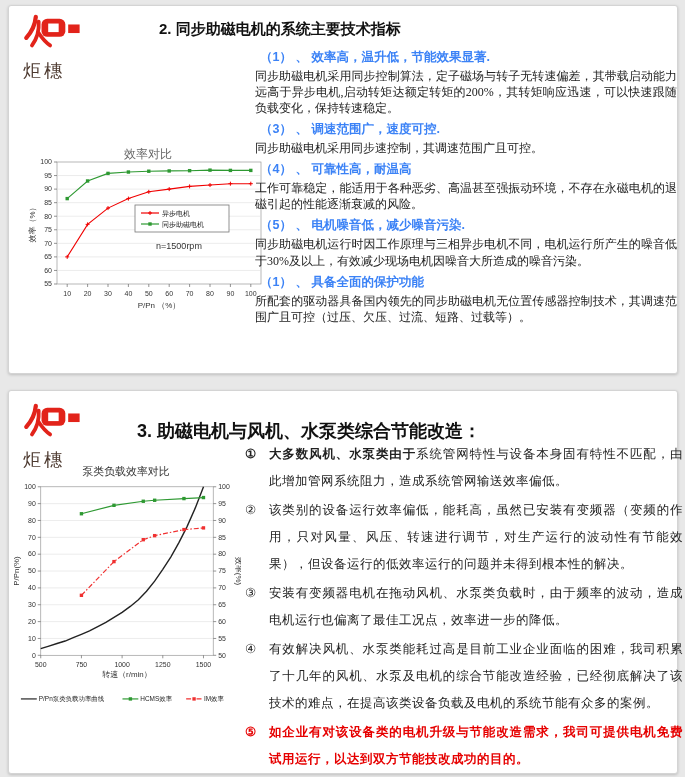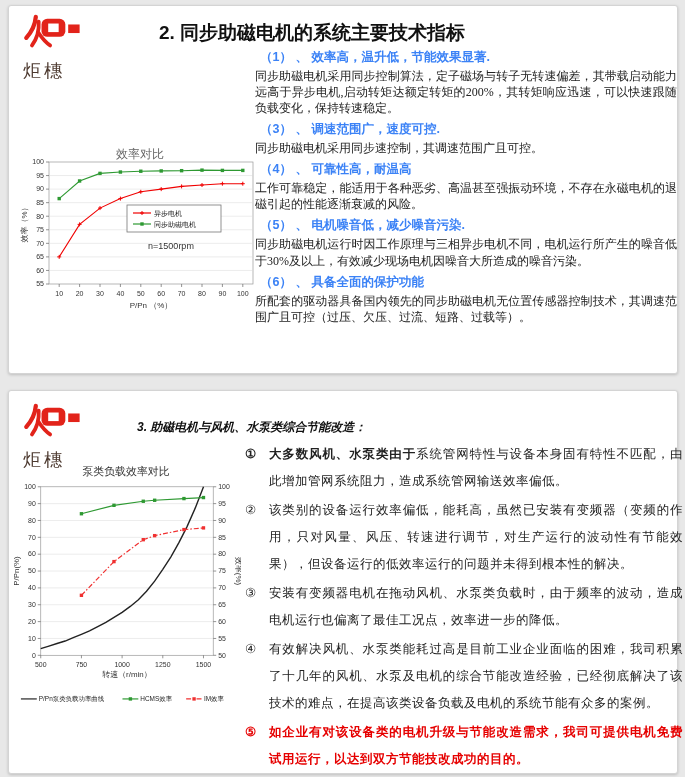--- a/index.html
+++ b/index.html
@@ -2,25 +2,25 @@
 <html><head>
 <meta charset="utf-8">
 <style>
   html,body{margin:0;padding:0;}
   body{width:685px;height:777px;background:#e8e8e8;font-family:"Liberation Sans",sans-serif;position:relative;overflow:hidden;}
   .panel{position:absolute;left:8px;width:668px;background:#ffffff;border:1px solid #d4d4d4;border-radius:3px;box-shadow:0 1px 3px rgba(0,0,0,.18);}
   #panel1{top:5px;height:367px;}
   #panel2{top:390px;height:382px;}
   .logo{position:absolute;left:14px;top:8px;width:60px;text-align:left;}
   .logo .ltxt{font-size:18px;letter-spacing:3px;color:#4d3a30;margin-top:1px;font-family:"Liberation Serif",serif;}
-  .ptitle{position:absolute;margin:0;font-size:19px;font-weight:bold;color:#111;font-family:"Liberation Sans",sans-serif;}
+  .ptitle{position:absolute;margin:0;font-size:15px;font-weight:bold;color:#111;font-family:"Liberation Sans",sans-serif;}
   #panel1 .ptitle{left:150px;top:14px;}
-  #panel2 .ptitle{left:128px;top:28px;font-size:12px;font-style:italic;}
+  #panel2 .ptitle{left:128px;top:28px;font-size:18px;}
   .chartbox{position:absolute;}
-  #chart1{left:10px;top:140px;width:242px;}
+  #chart1{left:18px;top:140px;width:242px;}
   #chart2{left:2px;top:70px;width:230px;}
   
   .col1{position:absolute;left:246px;top:38px;width:422px;color:#222;}
   .col1 h3{margin:5px 0 2px 0;padding-left:5px;font-size:12.5px;font-weight:bold;color:#3b82f6;font-family:"Liberation Sans",sans-serif;}
   .col1 p{margin:0;font-size:12px;line-height:1.34;text-align:justify;font-family:"Liberation Serif",serif;color:#222;}
   .col1 p.indent{text-indent:24px;}
   
   .col2{position:absolute;left:236px;top:50px;width:438px;}
   .item{display:flex;font-size:12.5px;line-height:27px;letter-spacing:.5px;color:#222;font-family:"Liberation Serif",serif;text-align:justify;margin-bottom:2px;}
   .item .num{flex:0 0 24px;font-family:"Liberation Sans",sans-serif;}
@@ -145,21 +145,21 @@
     </div>
   <div class="col1">
     <h3>（1） 、 效率高，温升低，节能效果显著.</h3>
     <p>同步助磁电机采用同步控制算法，定子磁场与转子无转速偏差，其带载启动能力远高于异步电机,启动转矩达额定转矩的200%，其转矩响应迅速，可以快速跟随负载变化，保持转速稳定。</p>
     <h3>（3） 、 调速范围广，速度可控.</h3>
     <p>同步助磁电机采用同步速控制，其调速范围广且可控。</p>
     <h3>（4） 、 可靠性高，耐温高</h3>
     <p>工作可靠稳定，能适用于各种恶劣、高温甚至强振动环境，不存在永磁电机的退磁引起的性能逐渐衰减的风险。</p>
     <h3>（5） 、 电机噪音低，减少噪音污染.</h3>
     <p>同步助磁电机运行时因工作原理与三相异步电机不同，电机运行所产生的噪音低于30%及以上，有效减少现场电机因噪音大所造成的噪音污染。</p>
-    <h3>（6） 、 具备全面的保护功能</h3>
+    <h3>（1） 、 具备全面的保护功能</h3>
     <p>所配套的驱动器具备国内领先的同步助磁电机无位置传感器控制技术，其调速范围广且可控（过压、欠压、过流、短路、过载等）。</p>
   </div>
 </section>
 
 <section class="panel" id="panel2">
   <div class="logo" style="top:12px">
     <svg width="58" height="40" viewBox="0 0 60 42">
       <path d="M13 3 Q12 15 3 25" stroke="#e2231a" stroke-width="4.5" fill="none" stroke-linecap="round"></path>
       <path d="M16 8 Q17 22 9 33" stroke="#e2231a" stroke-width="4" fill="none" stroke-linecap="round"></path>
       <path d="M16 20 Q22 29 28 33" stroke="#e2231a" stroke-width="4" fill="none" stroke-linecap="round"></path>

